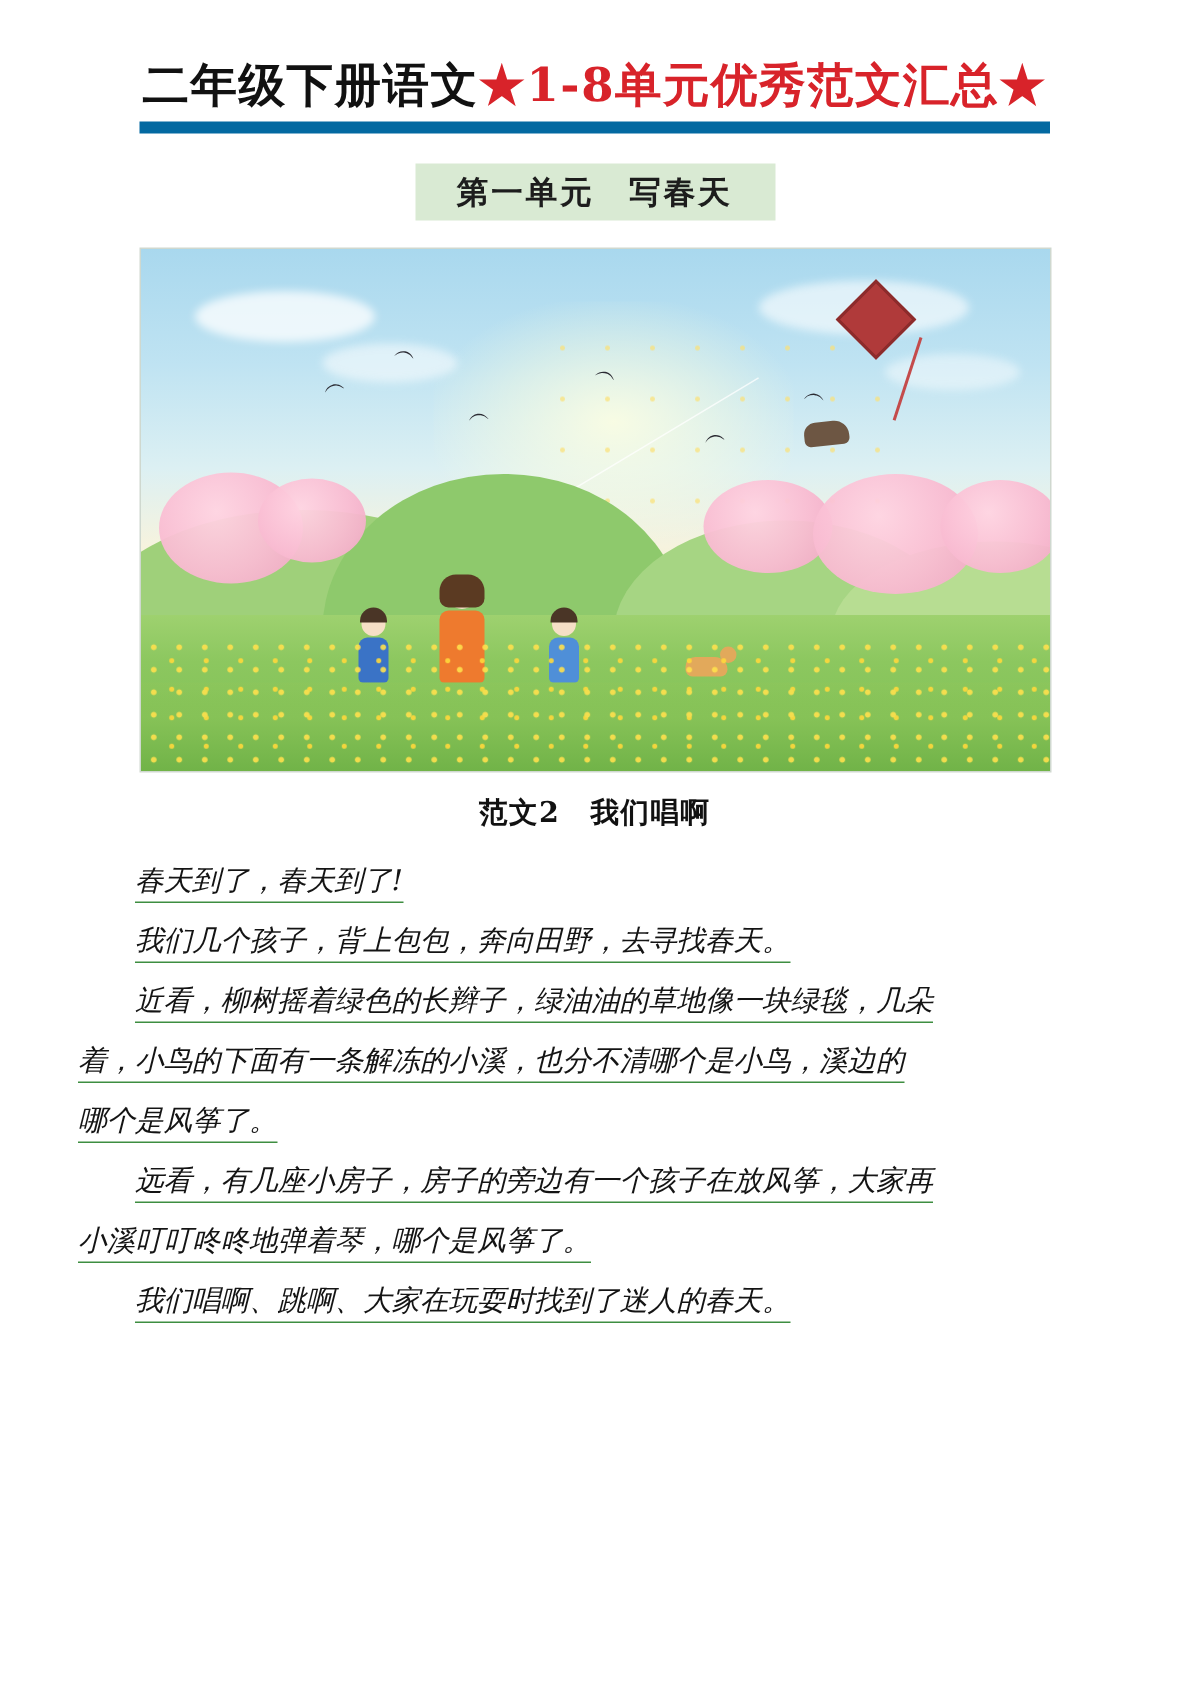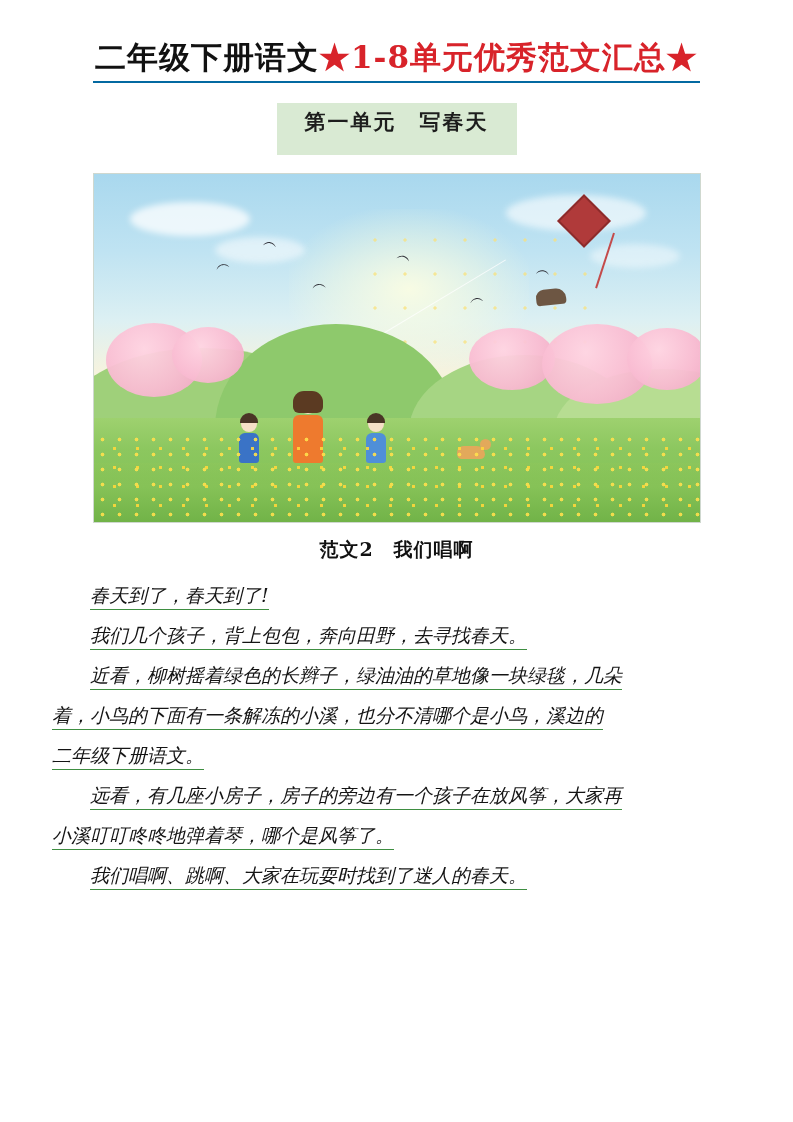--- a/index.html
+++ b/index.html
@@ -26,21 +26,21 @@
     margin: 38px 0 0 0;
     text-align: center;
   }
   .main-title {
     display: inline-block;
     font-size: 31px;
     font-weight: bold;
     letter-spacing: 1px;
     line-height: 1.25;
     color: #111111;
-    border-bottom: 2px solid #0369a1;
+    border-bottom: 8px solid #0369a1;
     padding: 0 2px 4px 2px;
     white-space: nowrap;
   }
   .main-title .red {
     color: #d8232a;
   }
   .main-title .black {
     color: #111111;
   }
 
@@ -49,21 +49,21 @@
     text-align: center;
     margin-top: 20px;
   }
   .unit-banner {
     display: inline-block;
     background: #d9ead3;
     color: #1d1d1d;
     font-size: 21px;
     font-weight: bold;
     letter-spacing: 2px;
-    padding: 5px 28px 20px 28px;
+    padding: 5px 28px 6px 28px;
     line-height: 1.3;
   }
 
   
   .illus-wrap {
     margin: 18px auto 0 auto;
     width: 608px;
     height: 350px;
     position: relative;
   }
@@ -367,21 +367,21 @@
       <span class="line"><span class="indent"></span><span class="txt">春天到了，春天到了!</span></span>
     </p>
 
     <p class="para">
       <span class="line"><span class="indent"></span><span class="txt">我们几个孩子，背上包包，奔向田野，去寻找春天。</span></span>
     </p>
 
     <p class="para">
       <span class="line"><span class="indent"></span><span class="txt">近看，柳树摇着绿色的长辫子，绿油油的草地像一块绿毯，几朵</span></span>
       <span class="line"><span class="txt">着，小鸟的下面有一条解冻的小溪，也分不清哪个是小鸟，溪边的</span></span>
-      <span class="line"><span class="txt">二年级下册语文。</span></span>
+      <span class="line"><span class="txt">哪个是风筝了。</span></span>
     </p>
 
     <p class="para">
       <span class="line"><span class="indent"></span><span class="txt">远看，有几座小房子，房子的旁边有一个孩子在放风筝，大家再</span></span>
       <span class="line"><span class="txt">小溪叮叮咚咚地弹着琴，哪个是风筝了。</span></span>
     </p>
 
     <p class="para">
       <span class="line"><span class="indent"></span><span class="txt">我们唱啊、跳啊、大家在玩耍时找到了迷人的春天。</span></span>
     </p>

